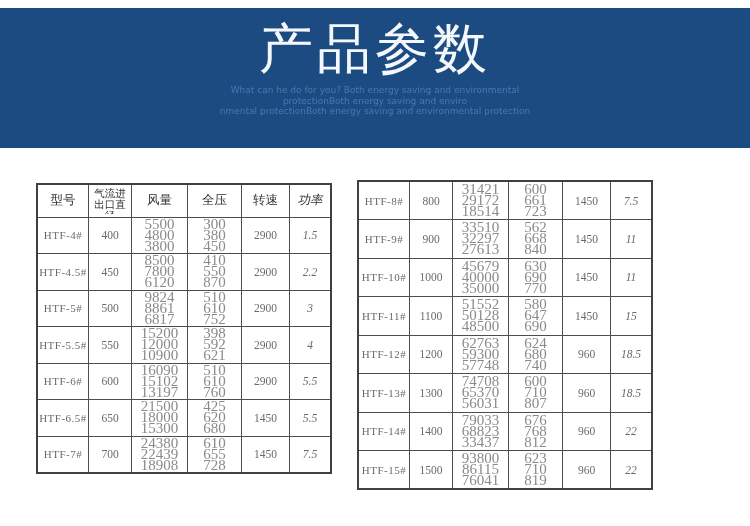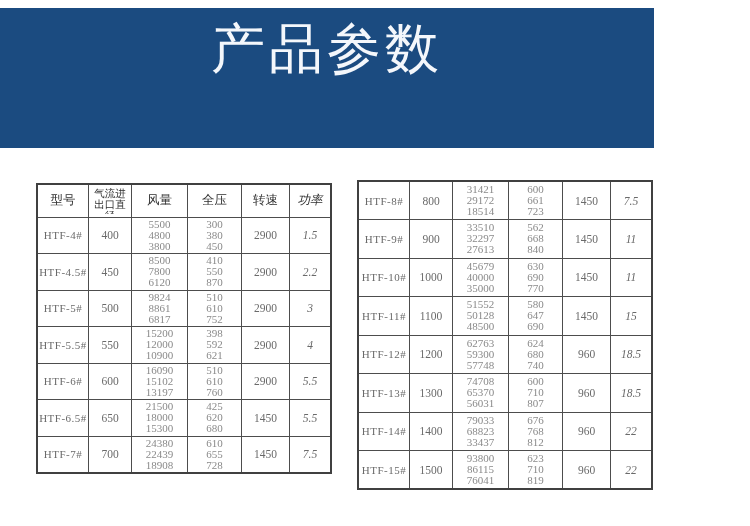--- a/index.html
+++ b/index.html
@@ -11,21 +11,21 @@
     --text_header:#303030;
     --text_mid:#6a6a6a;
     --text_light:#8a8a8a;
   }
   html,body{margin:0;padding:0;}
   body{
     width:750px;height:526px;position:relative;background:#ffffff;
     font-family:"Liberation Serif", serif;overflow:hidden;
   }
   .banner{
-    position:absolute;left:0;top:8px;width:654px;height:140px;
+    position:absolute;left:0;top:8px;width:750px;height:140px;
     background:var(--banner_bg);
     display:flex;flex-direction:column;align-items:center;
   }
   .banner-title{
     margin-top:10px;color:var(--title);
     font-family:"DejaVu Sans", sans-serif;font-weight:300;
     font-size:54px;line-height:1.15;letter-spacing:4px;
   }
   .banner-sub{
     margin-top:5px;text-align:center;color:var(--subtitle);
@@ -41,21 +41,21 @@
   .spec-table th,.spec-table td{
     border:1px solid var(--border_inner);
     text-align:center;vertical-align:middle;padding:0;
     overflow:hidden;
   }
   .spec-table th{
     font-weight:normal;color:var(--text_header);font-size:12.5px;
   }
   .spec-table td{color:var(--text_mid);font-size:11.5px;}
   .spec-table td.multi{
-    font-size:11px;line-height:11px;color:var(--text_light);
+    font-size:15px;line-height:11px;color:var(--text_light);
   }
   .spec-table td.model{font-size:11px;letter-spacing:0.5px;margin-top:15px;}
   .spec-table th:nth-child(1),.spec-table td:nth-child(1){width:50px;}
   .spec-table th:nth-child(2),.spec-table td:nth-child(2){width:42px;}
   .spec-table th:nth-child(3),.spec-table td:nth-child(3){width:55px;}
   .spec-table th:nth-child(4),.spec-table td:nth-child(4){width:53px;}
   .spec-table th:nth-child(5),.spec-table td:nth-child(5){width:47px;}
   .spec-table th:nth-child(6),.spec-table td:nth-child(6){width:40px;font-style:italic;}
   #left-table thead tr{height:33px;}
   #left-table tbody tr{height:36.5px;}
@@ -63,20 +63,25 @@
   .hdr-clip{
     height:26px;overflow:hidden;
     font-size:10.5px;line-height:11px;color:var(--text_header);
   }
 </style>
 </head>
 <body>
 
 <div class="banner">
   <div class="banner-title">产品参数</div>
+  <div class="banner-sub">
+    <div>What can he do for you? Both energy saving and environmental</div>
+    <div>protectionBoth energy saving and enviro</div>
+    <div>nmental protectionBoth energy saving and environmental protection</div>
+  </div>
 </div>
 
 <table id="left-table" class="spec-table">
   <thead>
       <tr>
         <th>型号</th>
         <th>
           <div class="hdr-clip">
             <div>气流进</div>
             <div>出口直</div>

